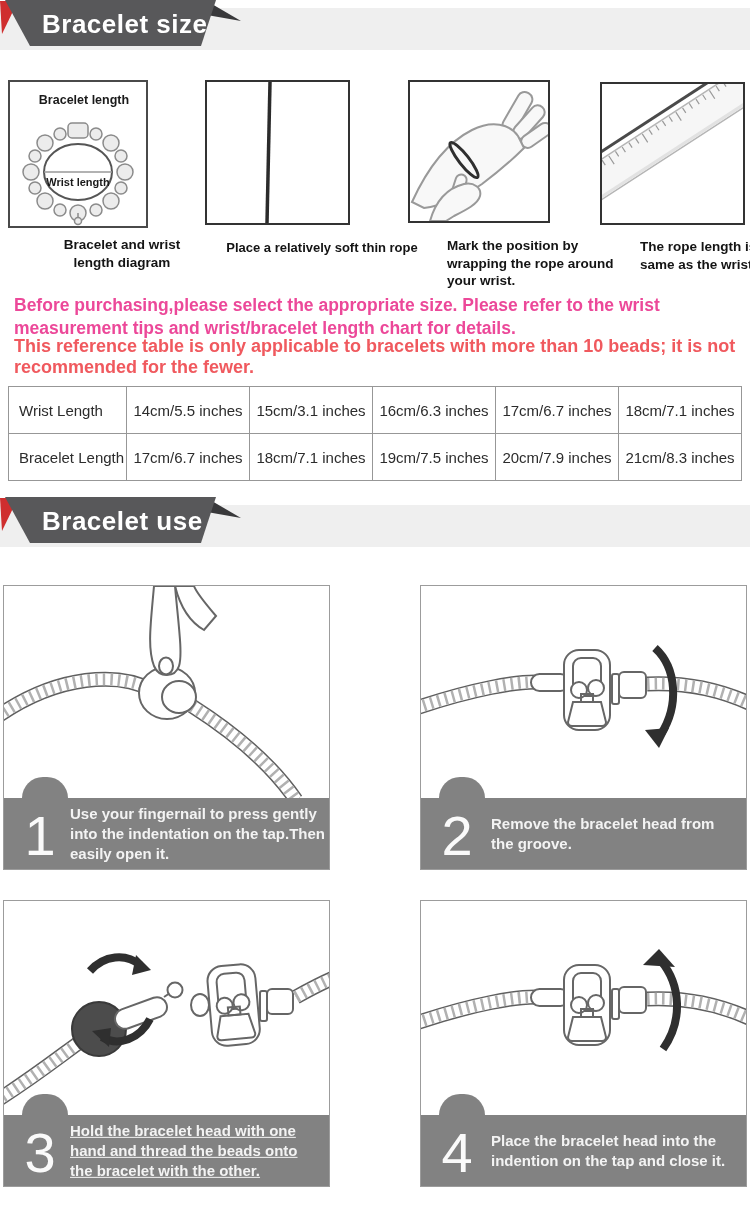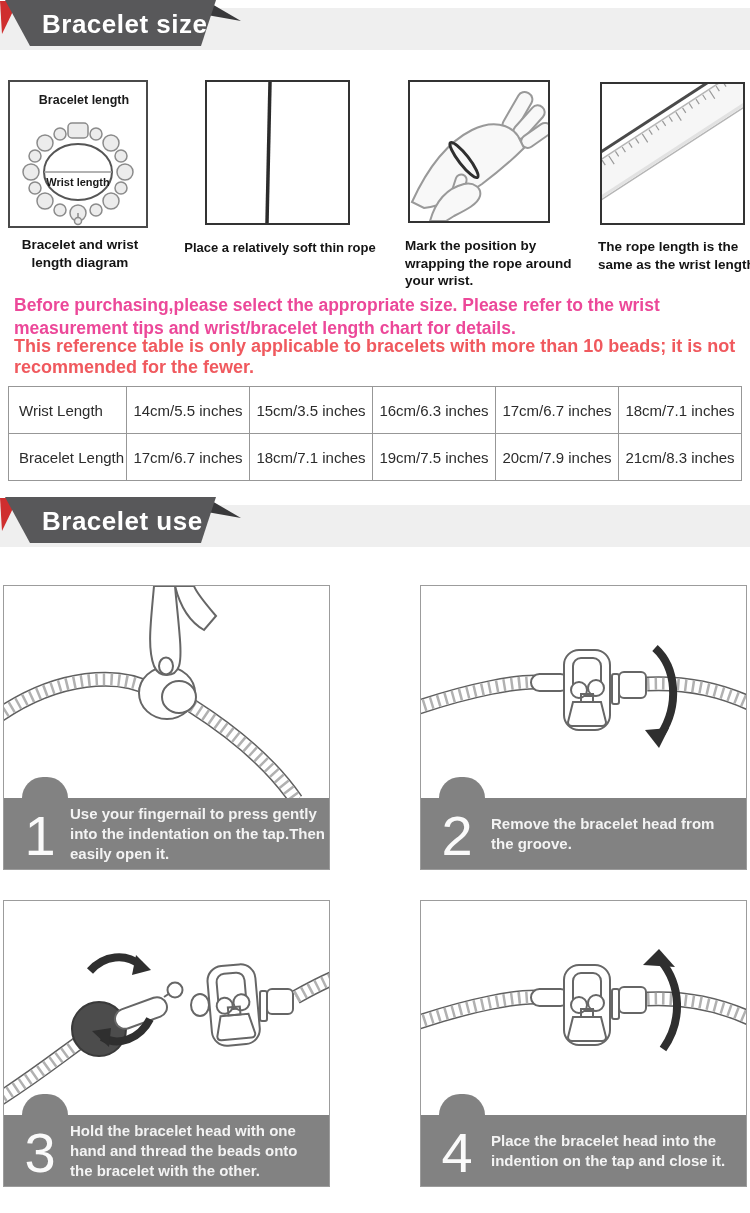--- a/index.html
+++ b/index.html
@@ -11,21 +11,21 @@
   #strip1{top:8px;}
   #strip2{top:505px;}
   .ribbon{position:absolute;left:0;}
   #ribbon1{top:0;}
   #ribbon2{top:497px;}
   .ribbon text{font-family:"Liberation Sans",sans-serif;font-weight:bold;font-size:26px;fill:#ffffff;letter-spacing:.5px;}
 
   
   .mbox{position:absolute;background:#fff;border:2px solid #404040;box-sizing:border-box;}
   .mbox svg{display:block;width:100%;height:100%;}
-  .mcap{position:absolute;font-weight:bold;font-size:13.5px;color:#141414;line-height:1.3;}
+  .mcap{position:absolute;font-weight:bold;font-size:13.5px;color:#141414;line-height:1.3;padding-left:42px;}
   .cap-center{text-align:center;}
 
   .intro{position:absolute;left:14px;top:294px;width:728px;font-weight:bold;font-size:17.5px;line-height:1.3;color:#ec4899;}
   .note{position:absolute;left:14px;top:336px;width:734px;font-weight:bold;font-size:18px;color:#f0595e;}
 
   
   .size-table{position:absolute;left:8px;top:386px;width:734px;border-collapse:collapse;table-layout:fixed;}
   .size-table td{border:1.5px solid #979797;height:46px;font-size:15px;color:#2c2c2c;text-align:center;padding:0;overflow:hidden;white-space:nowrap;}
   .size-table td.lab{text-align:left;padding-left:10px;}
 
@@ -36,21 +36,21 @@
   #panel3{left:3px;top:900px;height:287px;}
   #panel4{left:420px;top:900px;height:287px;}
   .illus{position:absolute;left:0;top:0;right:0;bottom:71px;overflow:hidden;}
   .illus svg{width:100%;height:100%;display:block;}
   .band{position:absolute;left:0;right:0;bottom:0;height:71px;background:#828282;}
   .bump{position:absolute;top:-21px;left:18px;width:46px;height:21px;border-radius:23px 23px 0 0;background:#828282;}
   .step-num{position:absolute;left:12px;bottom:5px;width:48px;text-align:center;font-size:56px;font-weight:400;color:#fafafa;line-height:1;}
   .step-text{position:absolute;left:66px;top:50%;transform:translateY(-50%);font-size:15px;font-weight:bold;color:#f3f3f3;line-height:1.34;}
   #panel1 .step-text{width:258px;}
   #panel2 .step-text{left:70px;width:240px;}
-  #panel3 .step-text{width:254px;}
+  #panel3 .step-text{width:254px;text-decoration:underline;}
   #panel4 .step-text{left:70px;width:240px;}
 
   
   .lw{fill:#ffffff;stroke:#666;stroke-width:2;}
   .ln{fill:none;stroke:#666;stroke-width:2;}
   .rope-o{fill:none;stroke:#5f5f5f;stroke-width:15;}
   .rope-f{fill:none;stroke:#ffffff;stroke-width:12;}
   .rope-t{fill:none;stroke:#b1b1b1;stroke-width:12;stroke-dasharray:2.5 5;}
   .arrow{fill:none;stroke:#2f2f2f;stroke-width:8;}
   .ah{fill:#2f2f2f;stroke:none;}
@@ -142,21 +142,21 @@
         <col>
         <col>
         <col>
         <col>
         <col>
       </colgroup>
     <tbody>
         <tr>
       <td class="lab">Wrist Length</td>
       <td>14cm/5.5 inches</td>
-      <td>15cm/3.5 inches</td>
+      <td>15cm/3.1 inches</td>
       <td>16cm/6.3 inches</td>
       <td>17cm/6.7 inches</td>
       <td>18cm/7.1 inches</td>
     </tr>
     <tr>
       <td class="lab">Bracelet Length</td>
       <td>17cm/6.7 inches</td>
       <td>18cm/7.1 inches</td>
       <td>19cm/7.5 inches</td>
       <td>20cm/7.9 inches</td>

